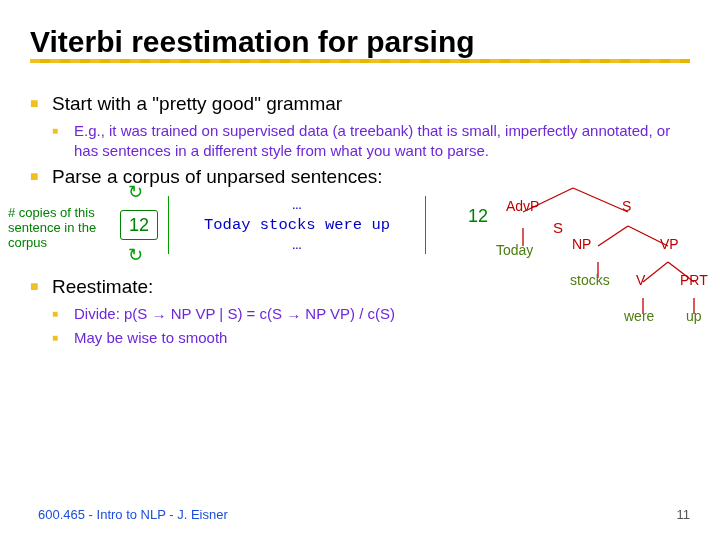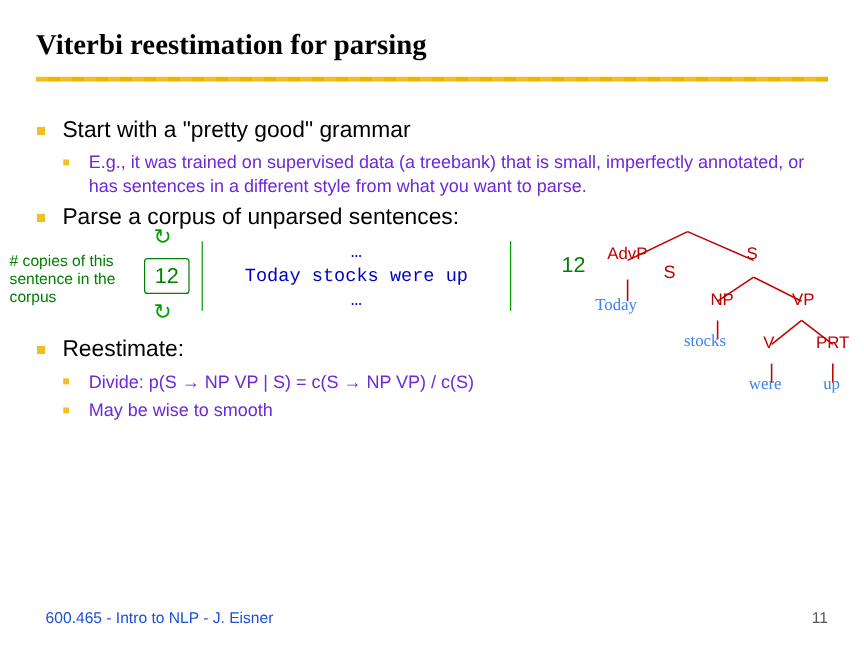--- a/index.html
+++ b/index.html
@@ -5,25 +5,25 @@
   * { margin: 0; padding: 0; box-sizing: border-box; }
   body {
     width: 720px;
     height: 540px;
     background: white;
     font-family: Verdana, Geneva, sans-serif;
     position: relative;
     overflow: hidden;
   }
   .title {
-    font-family: Liberation Serif, serif;
+    font-family: Liberation Sans, sans-serif;
     font-weight: 900;
-    font-size: 24px;
+    font-size: 30px;
     color: #000;
-    padding: 25px 30px 12px 30px;
+    padding: 25px 30px 0 30px;
   }
   .title-underline {
     height: 4px;
     background: repeating-linear-gradient(90deg, #f0c020 0 10px, #e8b800 10px 20px);
     margin: 0 30px 30px 30px;
   }
   .content {
     padding: 0 30px 0 30px;
   }
   ul.lvl1 {
@@ -128,21 +128,21 @@
   }
   .tree {
     position: absolute;
     left: 438px;
     top: -26px;
     width: 280px;
     height: 180px;
     font-size: 14px;
   }
   .tree .nt { color: #c00000; position: absolute; }
-  .tree .t  { color: #3b82f6; font-family: Liberation Serif, serif; position: absolute; }
+  .tree .t  { color: #4d7c0f; font-family: Liberation Sans, sans-serif; position: absolute; }
   .tree .g12 { color: #008000; font-size: 18px; position: absolute; }
   .tree svg { position: absolute; left:0; top:0; width:280px; height:180px; }
   .tree svg line { stroke: #c00000; stroke-width: 1.3; }
   .footer {
     position: absolute;
     bottom: 18px;
     left: 38px;
     font-size: 13px;
     color: #1d4ed8;
   }
@@ -192,21 +192,21 @@
         <line x1="130" y1="92" x2="130" y2="108"></line>
         <line x1="200" y1="92" x2="175" y2="112"></line>
         <line x1="200" y1="92" x2="226" y2="112"></line>
         <line x1="175" y1="128" x2="175" y2="144"></line>
         <line x1="226" y1="128" x2="226" y2="144"></line>
       </svg>
       <span class="g12" style="left:0px; top:36px;">12</span>
       <span class="nt" style="left:38px; top:28px;">AdvP</span>
       <span class="nt" style="left:154px; top:28px;">S</span>
       <span class="t" style="left:28px; top:72px;">Today</span>
-      <span class="nt" style="left:124px; top:66px;text-align:center;">NP</span>
+      <span class="nt" style="left:104px; top:66px;text-align:center;">NP</span>
       <span class="nt" style="left:192px; top:66px;">VP</span>
       <span class="t" style="left:102px; top:102px;">stocks</span>
       <span class="nt" style="left:168px; top:102px;">V</span>
       <span class="nt" style="left:212px; top:102px;">PRT</span>
       <span class="t" style="left:156px; top:138px;">were</span>
       <span class="t" style="left:218px; top:138px;">up</span>
     </div>
   </div>
 
   <ul class="lvl1">

